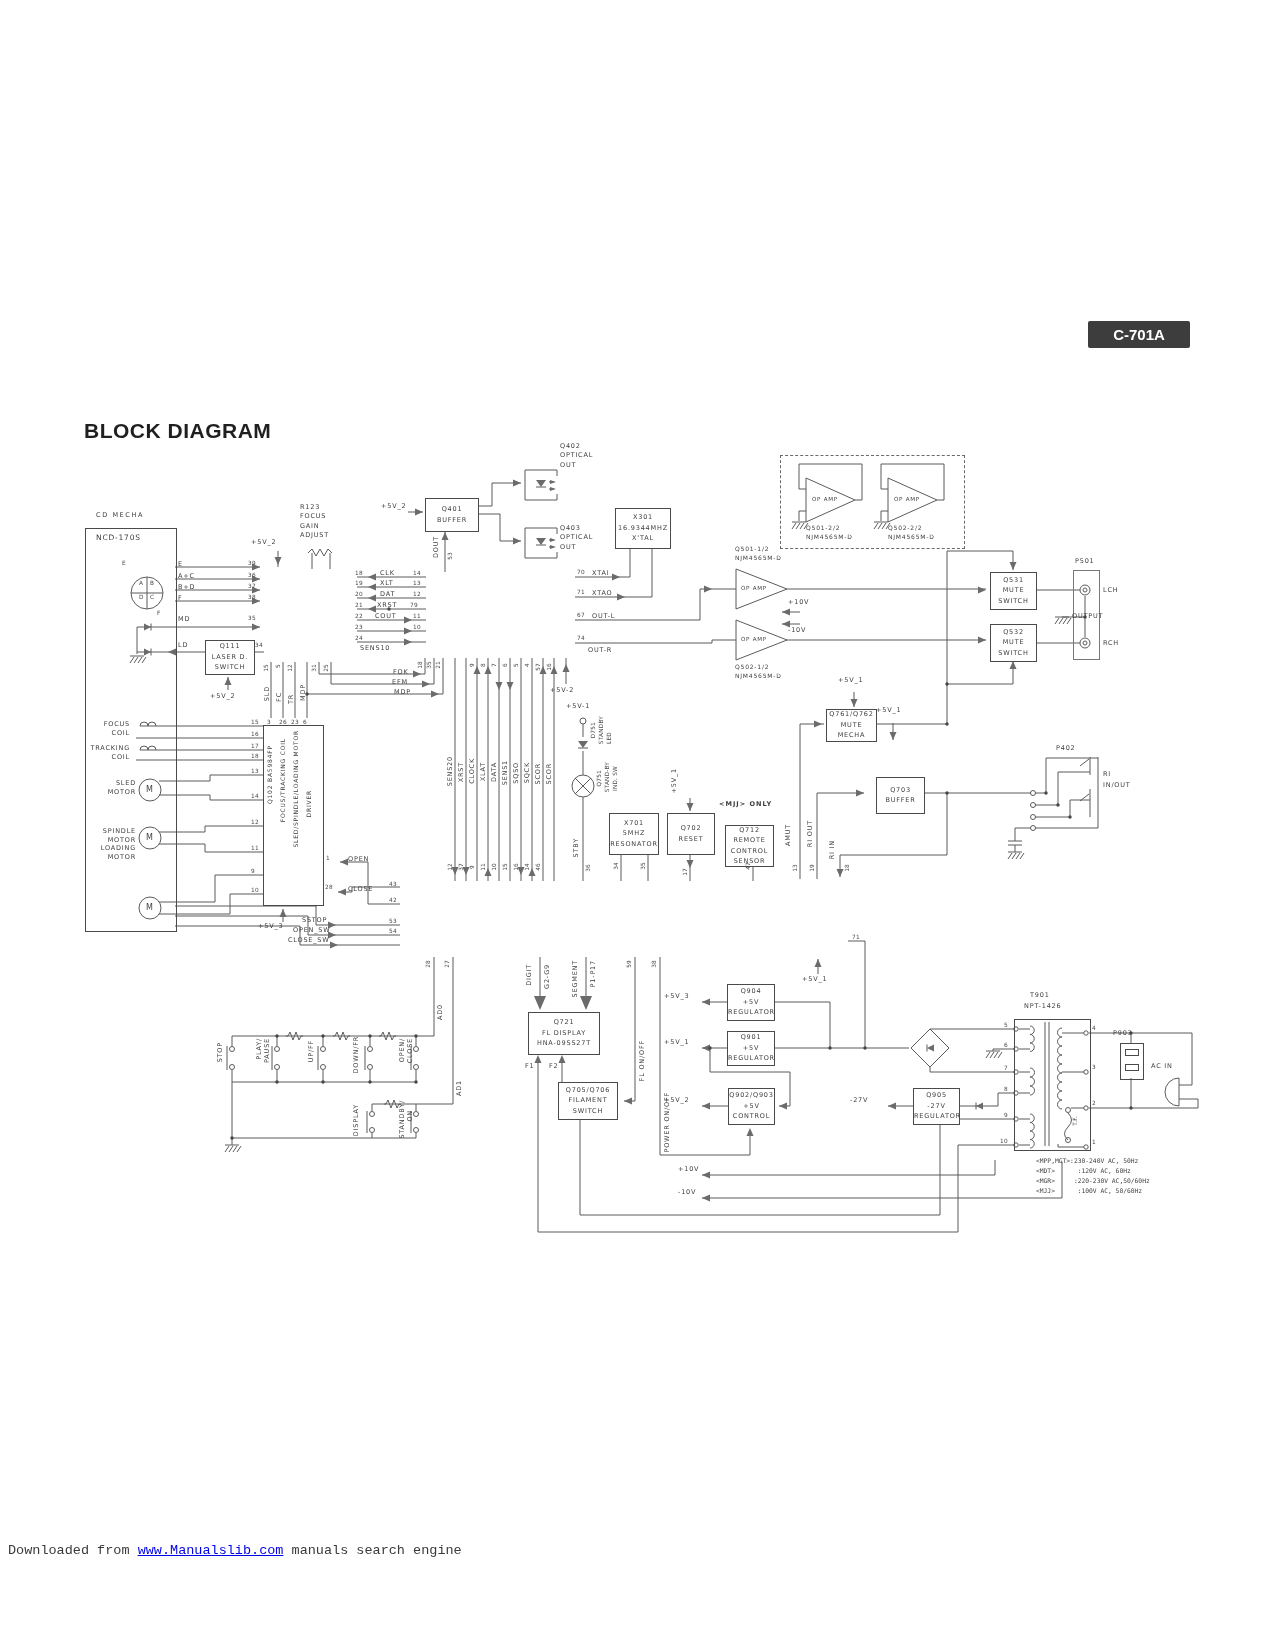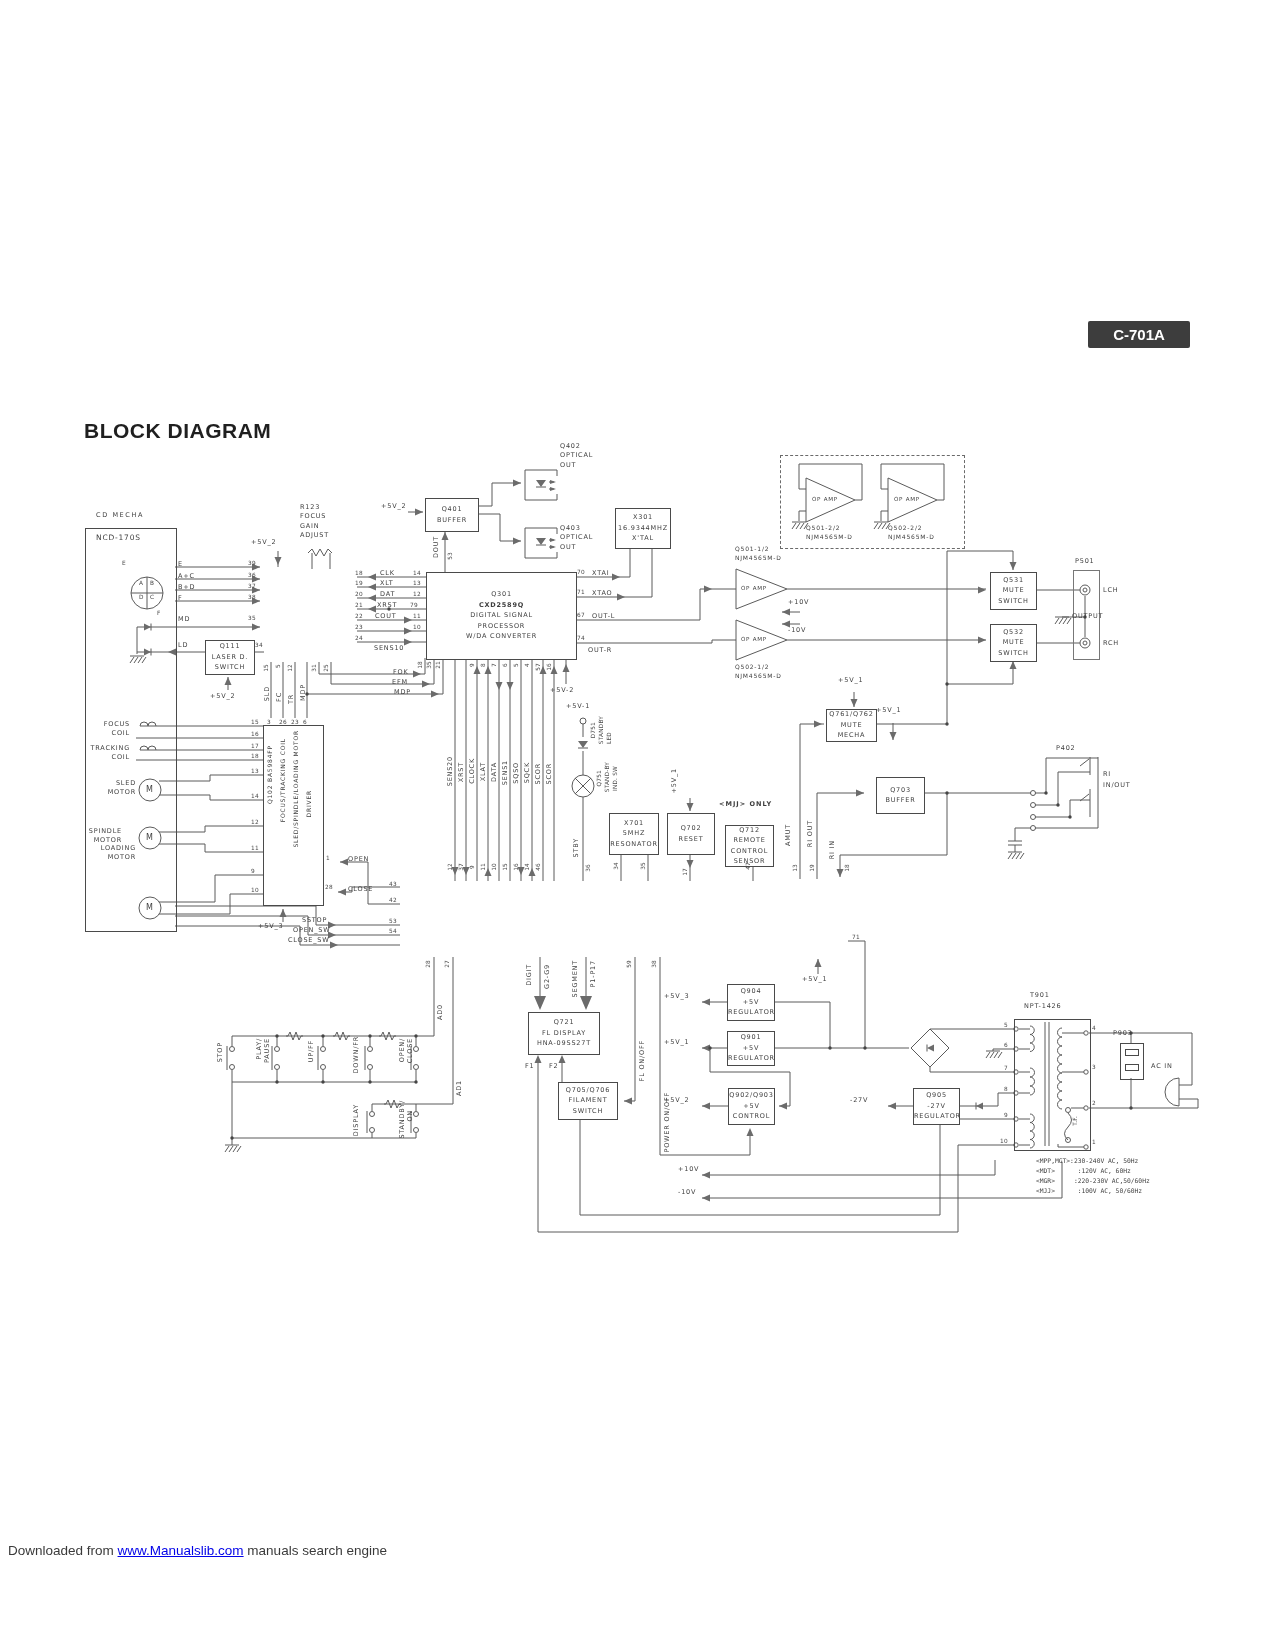--- a/index.html
+++ b/index.html
@@ -17,21 +17,21 @@
   .lines{line-height:1.45;}
   .tr{text-align:right;}
   .bold{font-weight:normal;}
   .badge{position:absolute;left:1088px;top:321px;width:102px;height:27px;background:#3d3d3d;color:#fff;
          font-family:"Liberation Sans",sans-serif;font-weight:bold;font-size:15px;text-align:center;line-height:27px;border-radius:2px;}
   .title{position:absolute;left:84px;top:419px;font-family:"Liberation Sans",sans-serif;font-weight:bold;
          font-size:21px;letter-spacing:0.5px;color:#1f1f1f;}
   .dash{position:absolute;border:1px dashed #6a6a6a;background:transparent;}
   .thin{position:absolute;border:1px solid #777;background:transparent;}
   .mono{font-family:"DejaVu Sans Mono",monospace;font-size:6.3px;letter-spacing:0;line-height:1.6;white-space:pre;}
-  .footer{position:absolute;left:8px;top:1543px;font-family:Liberation Sans, sans-serif;font-size:13.5px;color:#3a3a3a;}
+  .footer{position:absolute;left:8px;top:1543px;font-family:Liberation Mono, monospace;font-size:13.5px;color:#3a3a3a;}
   .flink{color:#0202e8;text-decoration:underline;cursor:pointer;}
   .opamp{position:absolute;font-size:5.6px;letter-spacing:0.7px;color:#3e3e3e;}
   .mjj{font-weight:bold;}
 </style>
 </head>
 <body>
 
 <div id="canvas">
 
 <svg class="wires" width="1275" height="1649">
@@ -241,21 +241,21 @@
       <div>COIL</div>
     </div>
 <div class="t tr lines" style="left:78px;top:744px;width:52px">
       <div>TRACKING</div>
       <div>COIL</div>
     </div>
 <div class="t tr lines" style="left:96px;top:779px;width:40px">
       <div>SLED</div>
       <div>MOTOR</div>
     </div>
-<div class="t tr lines" style="left:72px;top:827px;width:50px">
+<div class="t tr lines" style="left:86px;top:827px;width:50px">
       <div>SPINDLE</div>
       <div>MOTOR</div>
     </div>
 <div class="t tr lines" style="left:86px;top:844px;width:50px">
       <div>LOADING</div>
       <div>MOTOR</div>
     </div>
 <span class="t bold" style="left:146px;top:785px;font-size:8px">M</span>
 <span class="t bold" style="left:146px;top:833px;font-size:8px">M</span>
 <span class="t bold" style="left:146px;top:903px;font-size:8px">M</span>
@@ -279,21 +279,21 @@
 <span class="p" style="left:355px;top:591px">20</span>
 <span class="p" style="left:355px;top:602px">21</span>
 <span class="p" style="left:355px;top:613px">22</span>
 <span class="p" style="left:355px;top:624px">23</span>
 <span class="p" style="left:355px;top:635px">24</span>
 <span class="t" style="left:380px;top:569px">CLK</span>
 <span class="t" style="left:380px;top:579px">XLT</span>
 <span class="t" style="left:380px;top:590px">DAT</span>
 <span class="t" style="left:377px;top:601px">XRST</span>
 <span class="t" style="left:375px;top:612px">COUT</span>
-<span class="t" style="left:374px;top:644px">SENS10</span>
+<span class="t" style="left:360px;top:644px">SENS10</span>
 <span class="p" style="left:413px;top:570px">14</span>
 <span class="p" style="left:413px;top:580px">13</span>
 <span class="p" style="left:413px;top:591px">12</span>
 <span class="p" style="left:410px;top:602px">79</span>
 <span class="p" style="left:413px;top:613px">11</span>
 <span class="p" style="left:413px;top:624px">10</span>
 
 <span class="p v" style="left:263px;top:664px">15</span>
 <span class="p v" style="left:275px;top:664px">5</span>
 <span class="p v" style="left:287px;top:664px">12</span>
@@ -348,27 +348,20 @@
       <div>OUT</div>
     </div>
 <div class="b" style="left:615px;top:508px;width:54px;height:39px">
       <div>X301</div>
       <div>16.9344MHZ</div>
       <div>X'TAL</div>
     </div>
 <span class="t v" style="left:432px;top:536px">DOUT</span>
 <span class="p v" style="left:447px;top:552px">53</span>
 
-<div class="b" style="left:426px;top:572px;width:149px;height:86px" data-b="2">
-      <div>Q301</div>
-      <div>CXD2589Q</div>
-      <div>DIGITAL SIGNAL</div>
-      <div>PROCESSOR</div>
-      <div>W/DA CONVERTER</div>
-    </div>
 <span class="p" style="left:577px;top:569px">70</span>
 <span class="t" style="left:592px;top:569px">XTAI</span>
 <span class="p" style="left:577px;top:589px">71</span>
 <span class="t" style="left:592px;top:589px">XTAO</span>
 <span class="p" style="left:577px;top:612px">67</span>
 <span class="t" style="left:592px;top:612px">OUT-L</span>
 <span class="p" style="left:577px;top:635px">74</span>
 <span class="t" style="left:588px;top:646px">OUT-R</span>
 <span class="t" style="left:393px;top:668px">FOK</span>
 <span class="t" style="left:392px;top:678px">EFM</span>

